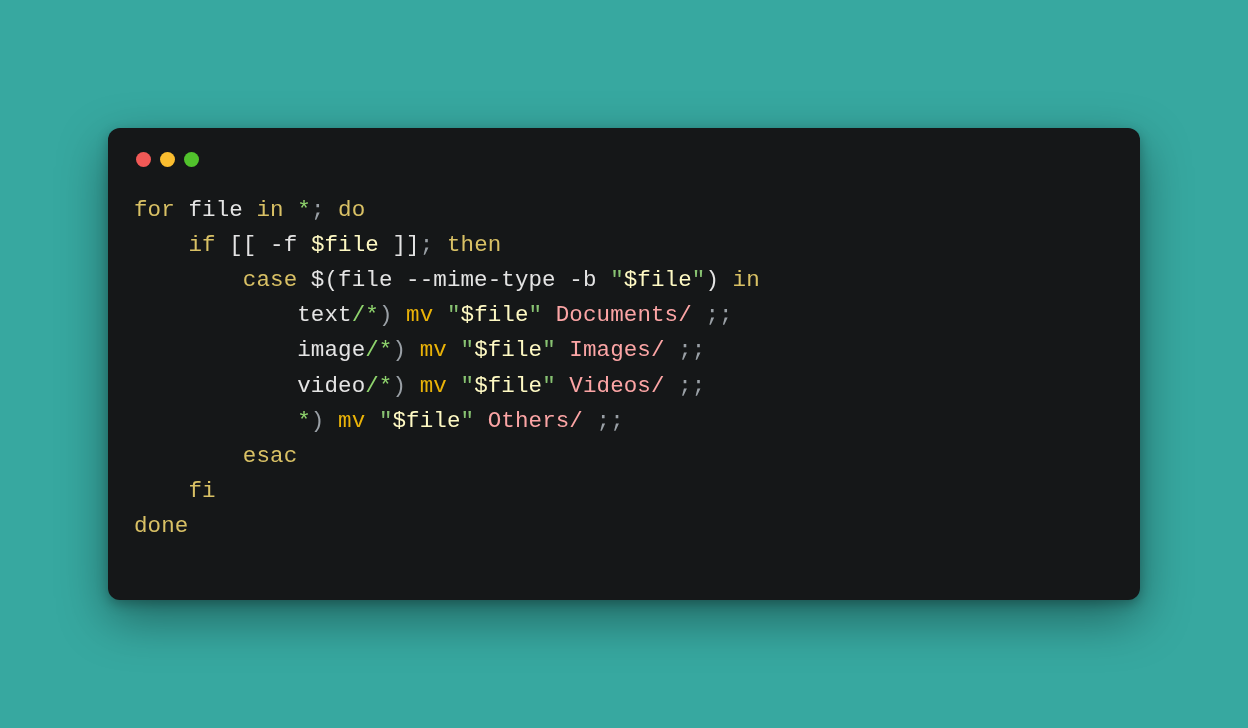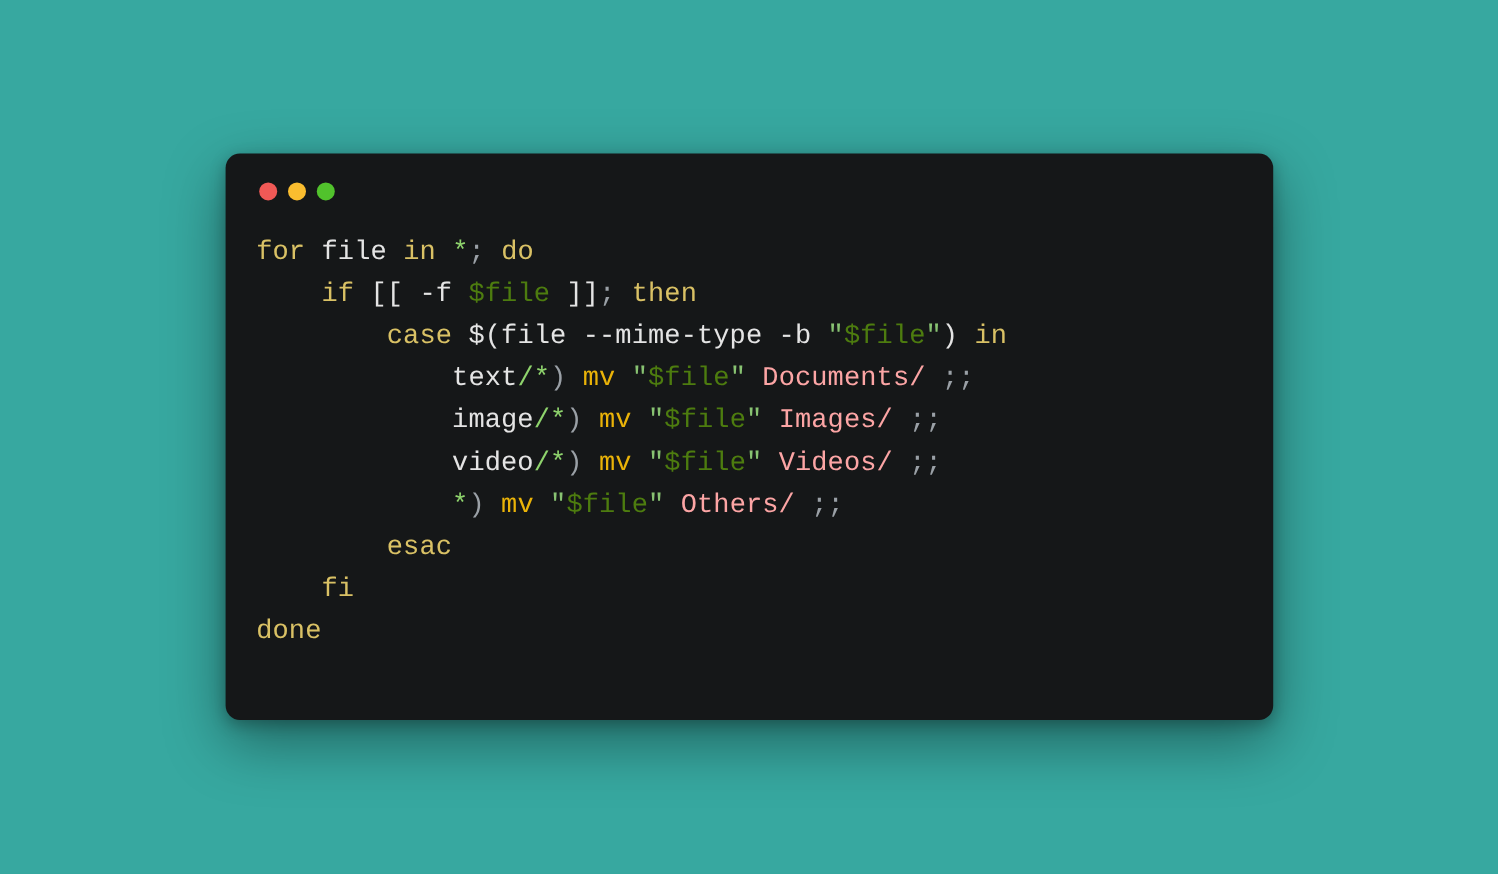--- a/index.html
+++ b/index.html
@@ -8,21 +8,21 @@
     width: 1248px; height: 728px;
   }
   body {
     background: #37a8a0;
     display: flex;
     align-items: center;
     justify-content: center;
     font-family: ui-monospace, "SF Mono", "Menlo", "Consolas", "Liberation Mono", monospace;
   }
   .window {
-    width: 873px;
+    width: 1032px;
     background: #151718;
     border-radius: 12px;
     box-shadow: 0 18px 50px rgba(0,0,0,0.40), 0 4px 12px rgba(0,0,0,0.25);
     padding: 22px 26px 56px 26px;
   }
   .titlebar {
     display: flex;
     gap: 9px;
     padding: 2px 0 26px 2px;
   }
@@ -36,21 +36,21 @@
     white-space: pre;
     color: #e4e4e4;
     letter-spacing: 0.1px;
   }
   .tok-kw     { color: #d9c165; }   
   .tok-var    { color: #e4e4e4; }   
   .tok-op     { color: #9aa0a6; }   
   .tok-glob   { color: #8fd46d; }   
   .tok-cmd    { color: #eab308; }   
   .tok-str    { color: #88c372; }   
-  .tok-varin  { color: #4d7c0f; }   
+  .tok-varin  { color: #fef9c3; }   
   .tok-path   { color: #fca5a5; }   
   .tok-flag   { color: #e4e4e4; }
   .tok-subsh  { color: #e4e4e4; }
   .tok-test   { color: #e4e4e4; }
 </style>
 </head>
 <body>
 
 <div class="window">
   <div class="titlebar">

